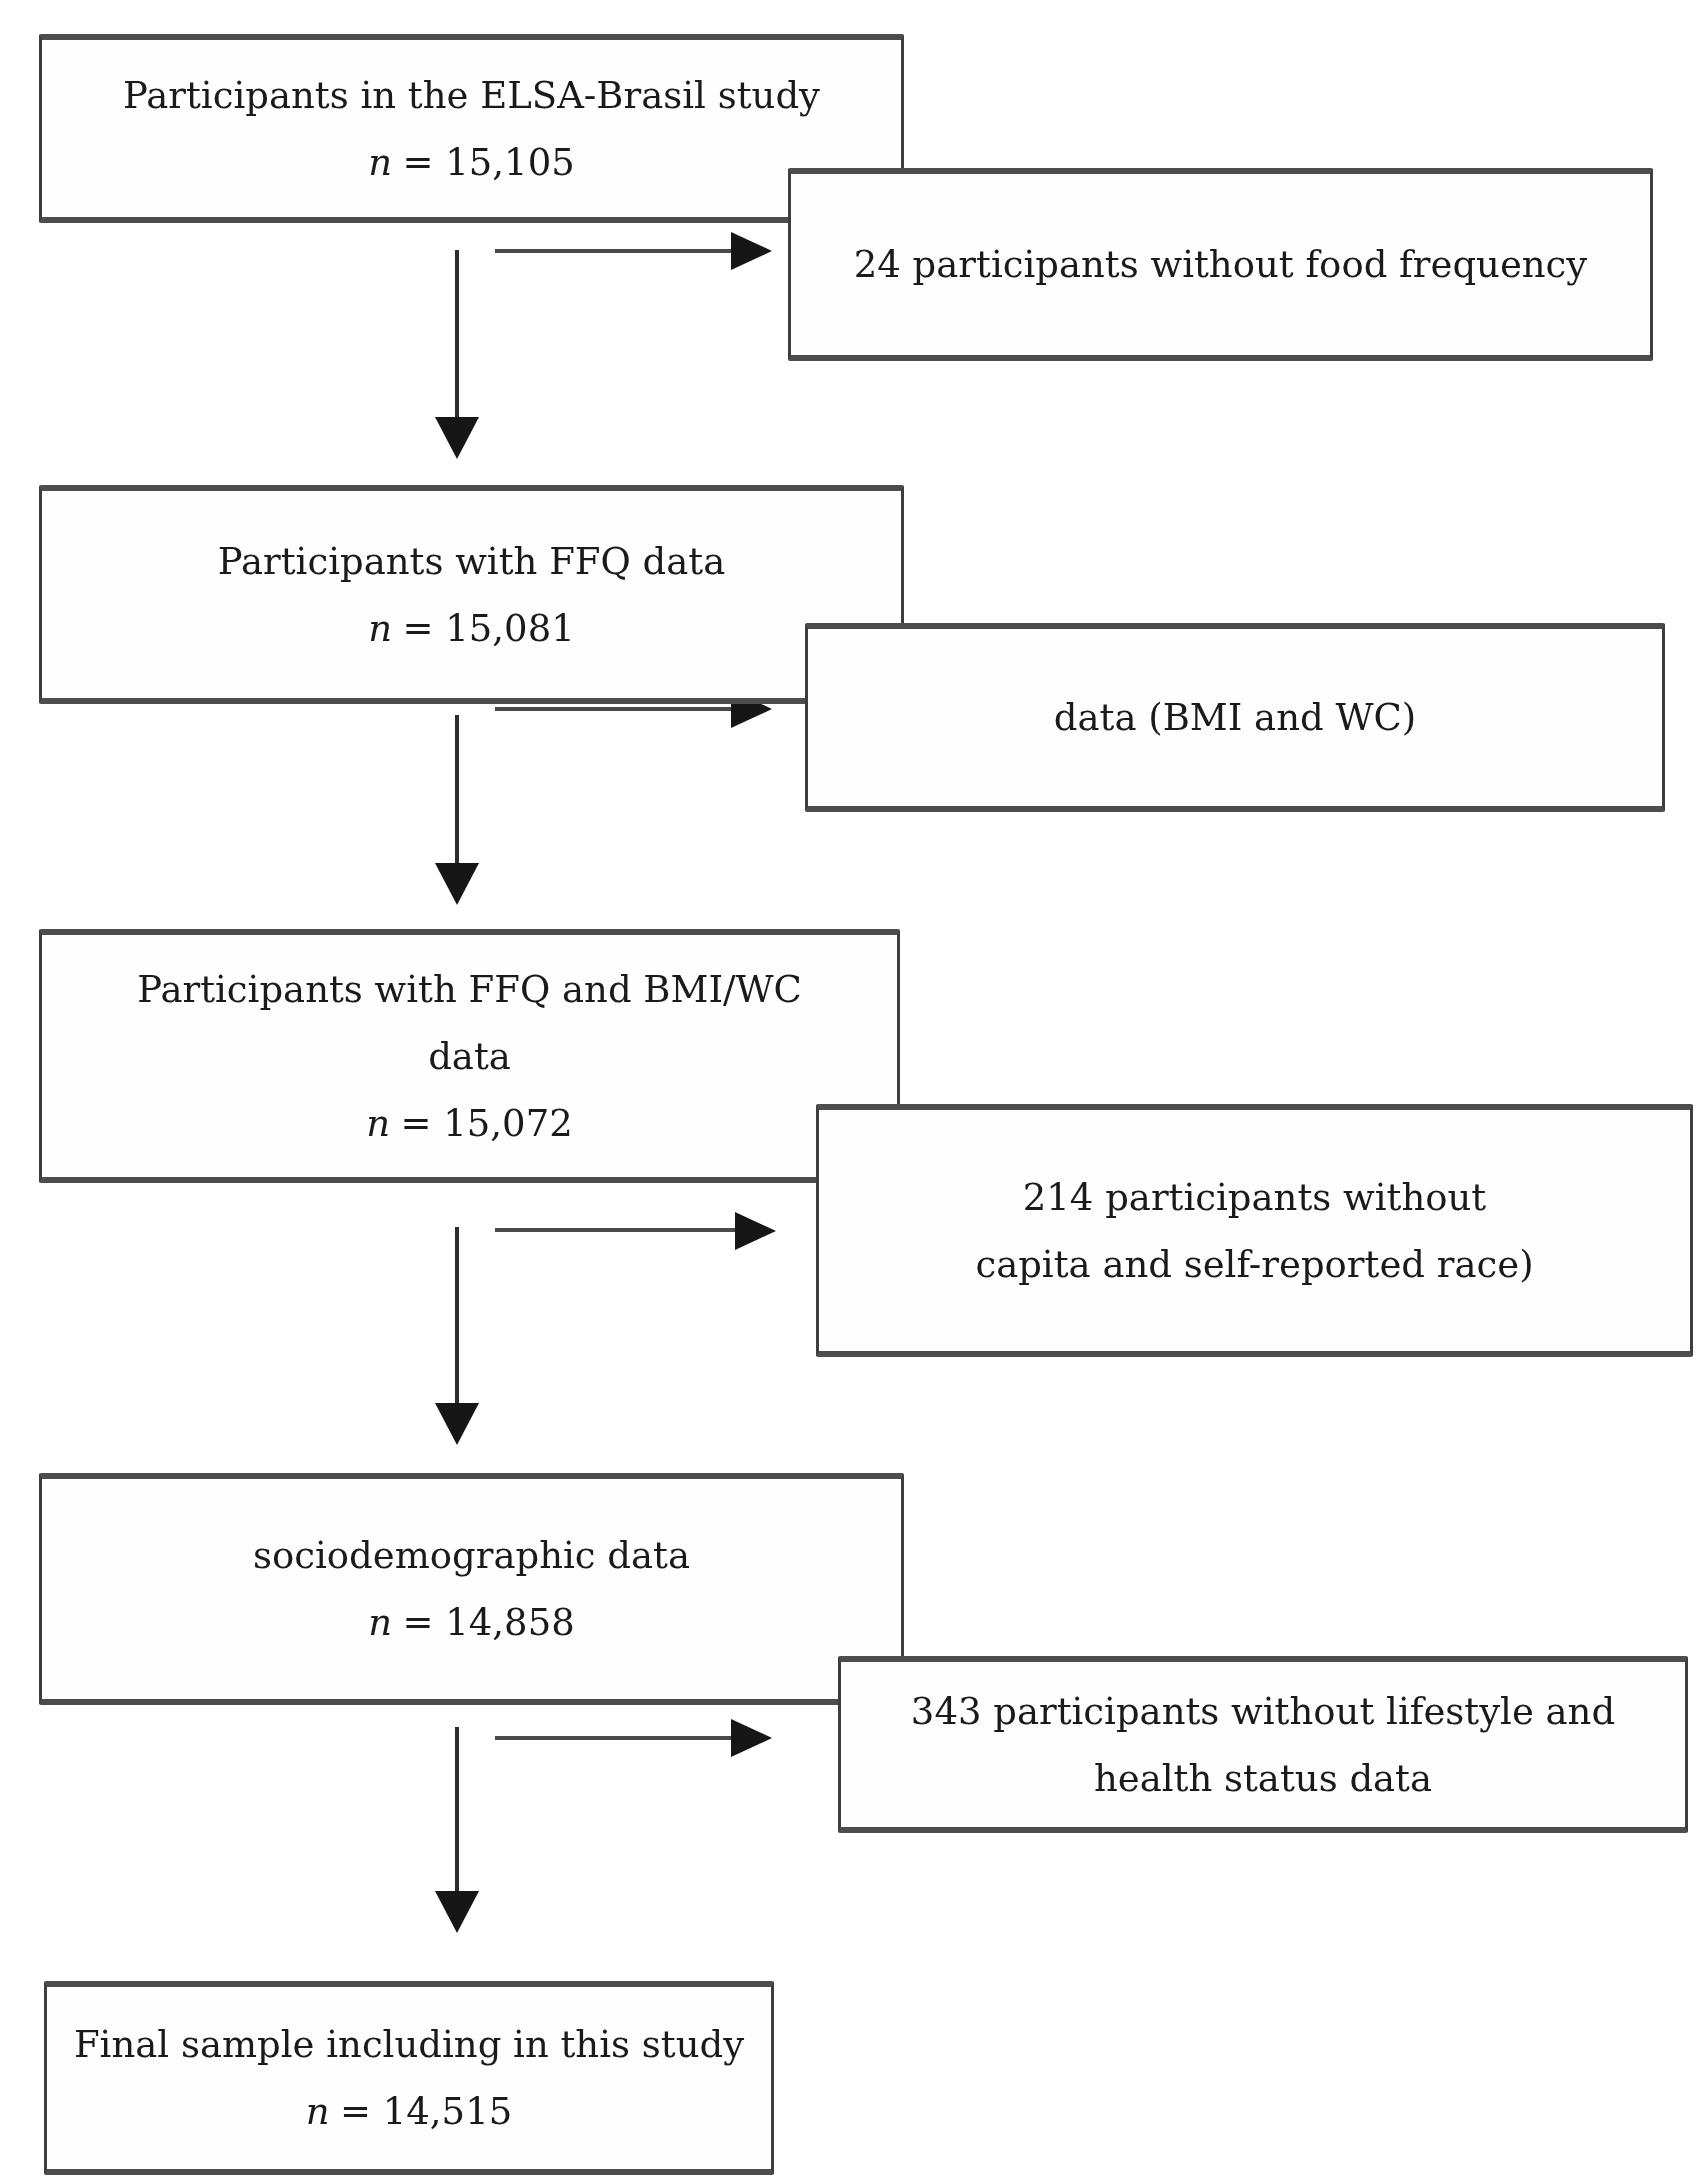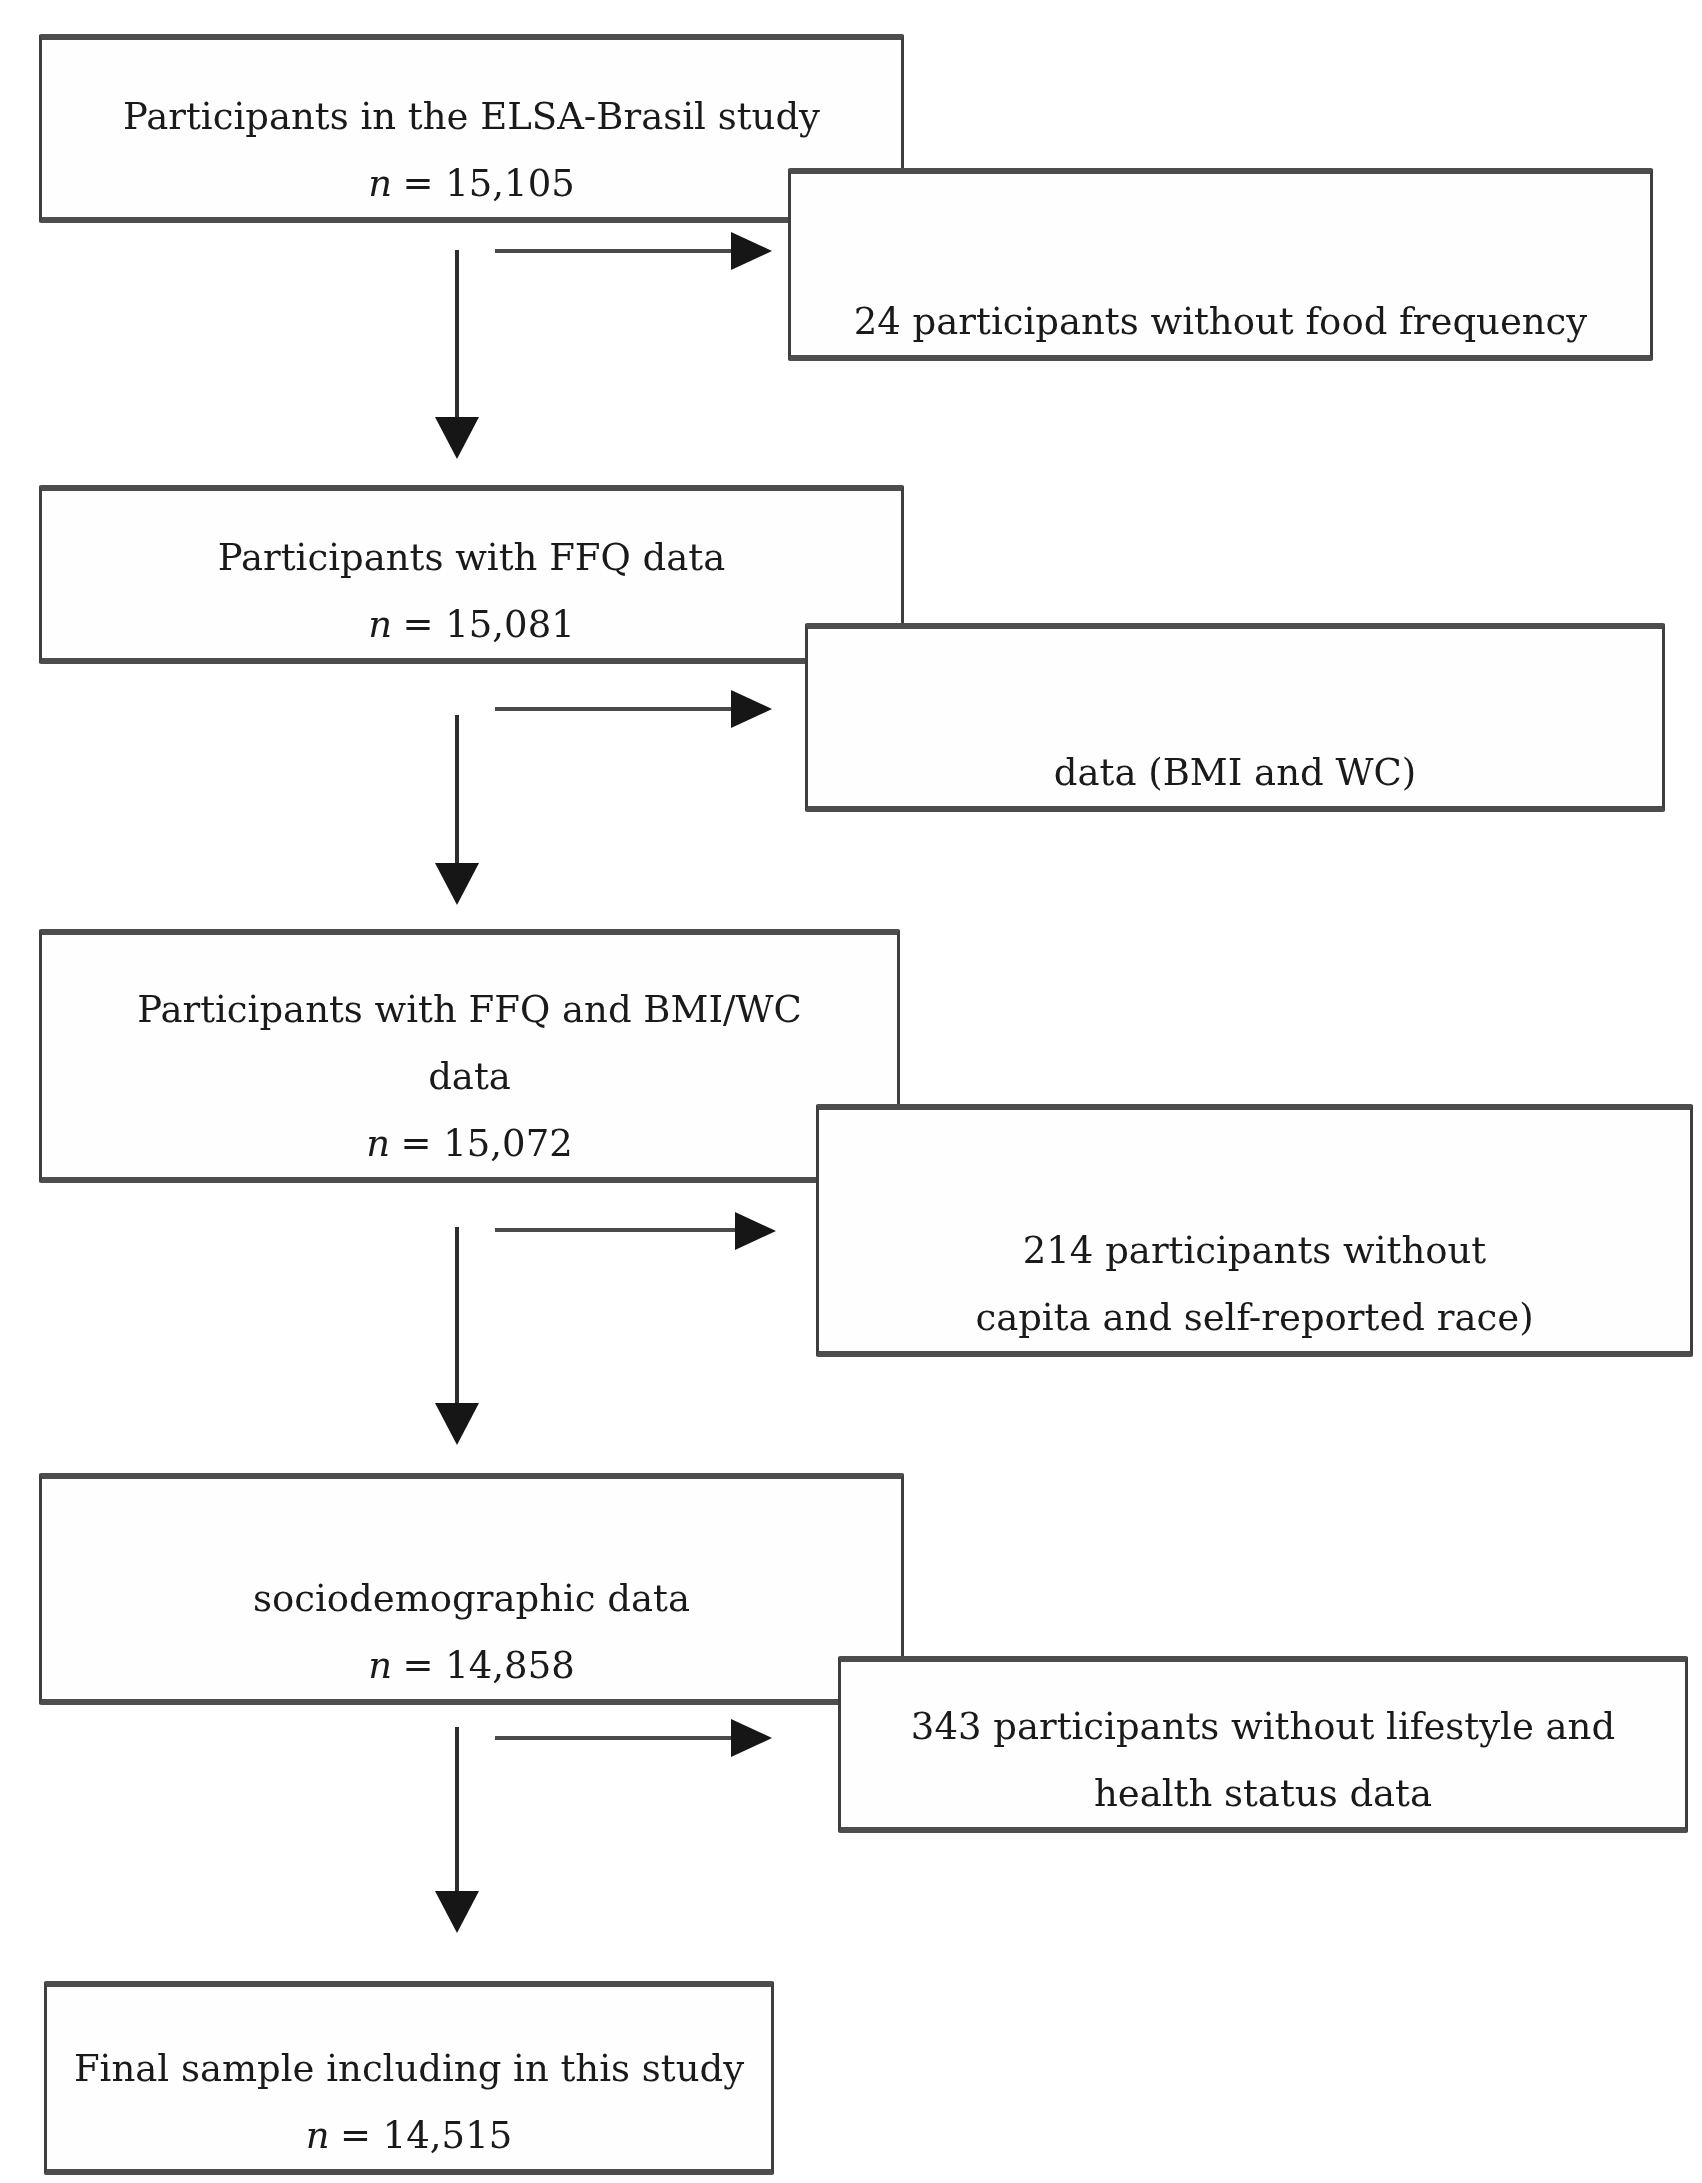--- a/index.html
+++ b/index.html
@@ -19,21 +19,21 @@
   .box {
     position: absolute;
     box-sizing: border-box;
     background: #fefefe;
     border: 3.5px solid #3e3e3e;
     border-top: 6.3px solid #4d4d4d;
     border-bottom: 6.3px solid #4d4d4d;
     border-radius: 2.1px;
     display: flex;
     flex-direction: column;
-    justify-content: flex-end;
+    justify-content: center;
     align-items: center;
     text-align: center;
     z-index: 1;
     padding: 0 21px;
   }
   .box.excl { z-index: 3; }
   .bline {
     font-size: 37px;
     line-height: 67px;
     white-space: nowrap;
@@ -98,21 +98,21 @@
 
   <div class="box main" style="left:39px;top:34px;width:865px;height:189px">
     <div class="bline">Participants in the ELSA-Brasil study</div>
     <div class="bline nline"><i>n</i><span class="nval">= 15,105</span></div>
   </div>
 
   <div class="box excl" style="left:788px;top:168px;width:865px;height:193px">
     <div class="bline">24 participants without food frequency</div>
   </div>
 
-  <div class="box main" style="left:39px;top:485px;width:865px;height:179px">
+  <div class="box main" style="left:39px;top:485px;width:865px;height:219px">
     <div class="bline">Participants with FFQ data</div>
     <div class="bline nline"><i>n</i><span class="nval">= 15,081</span></div>
   </div>
 
   <div class="box excl" style="left:805px;top:623px;width:860px;height:189px">
     <div class="bline">data (BMI and WC)</div>
   </div>
 
   <div class="box main" style="left:39px;top:929px;width:861px;height:254px">
     <div class="bline">Participants with FFQ and BMI/WC</div>

